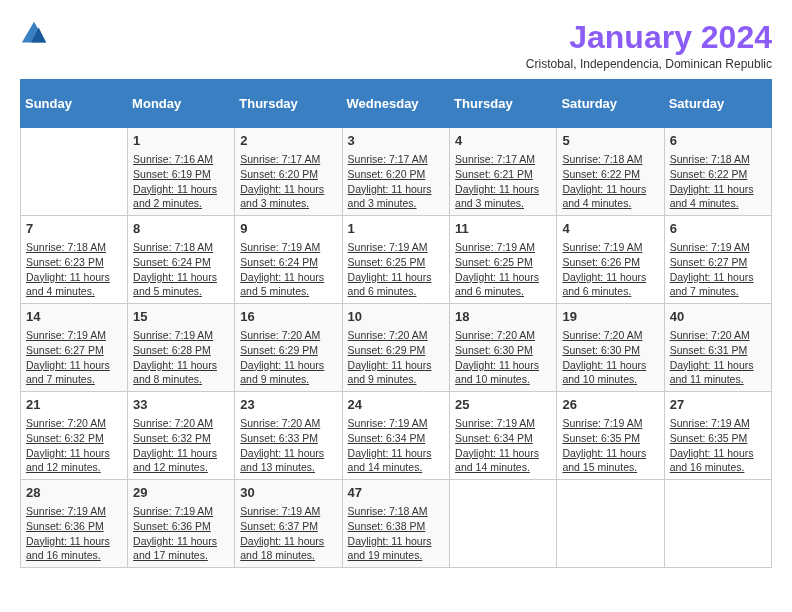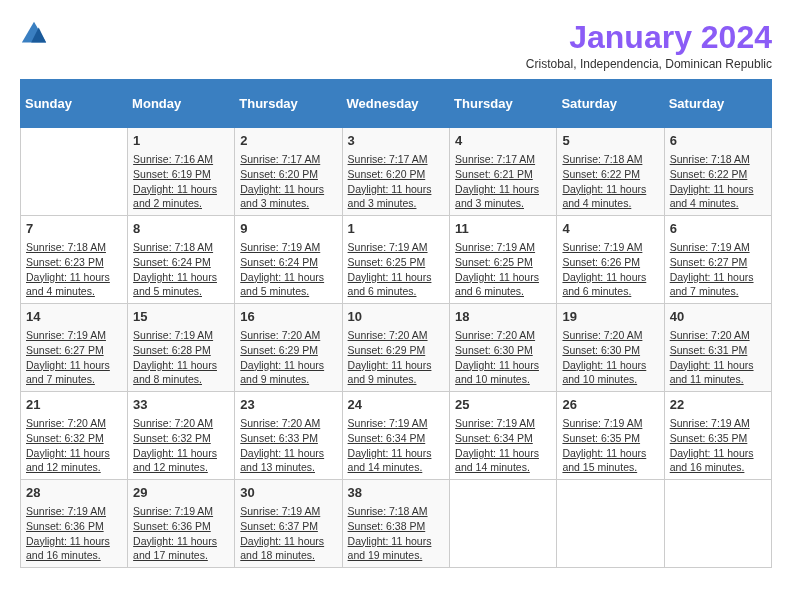--- a/index.html
+++ b/index.html
@@ -229,39 +229,39 @@
         </td>
         <td>
           <span class="day-number">25</span>
           <div class="day-info">Sunrise: 7:19 AM<br>Sunset: 6:34 PM<br>Daylight: 11 hours<br>and 14 minutes.</div>
         </td>
         <td>
           <span class="day-number">26</span>
           <div class="day-info">Sunrise: 7:19 AM<br>Sunset: 6:35 PM<br>Daylight: 11 hours<br>and 15 minutes.</div>
         </td>
         <td>
-          <span class="day-number">22</span>
+          <span class="day-number">27</span>
           <div class="day-info">Sunrise: 7:19 AM<br>Sunset: 6:35 PM<br>Daylight: 11 hours<br>and 16 minutes.</div>
         </td>
       </tr>
       <tr>
         <td>
           <span class="day-number">28</span>
           <div class="day-info">Sunrise: 7:19 AM<br>Sunset: 6:36 PM<br>Daylight: 11 hours<br>and 16 minutes.</div>
         </td>
         <td>
           <span class="day-number">29</span>
           <div class="day-info">Sunrise: 7:19 AM<br>Sunset: 6:36 PM<br>Daylight: 11 hours<br>and 17 minutes.</div>
         </td>
         <td>
           <span class="day-number">30</span>
           <div class="day-info">Sunrise: 7:19 AM<br>Sunset: 6:37 PM<br>Daylight: 11 hours<br>and 18 minutes.</div>
         </td>
         <td>
-          <span class="day-number">38</span>
+          <span class="day-number">47</span>
           <div class="day-info">Sunrise: 7:18 AM<br>Sunset: 6:38 PM<br>Daylight: 11 hours<br>and 19 minutes.</div>
         </td>
         <td class="empty"></td>
         <td class="empty"></td>
         <td class="empty"></td>
       </tr>
     </tbody>
 </table>
 
 </body></html>

